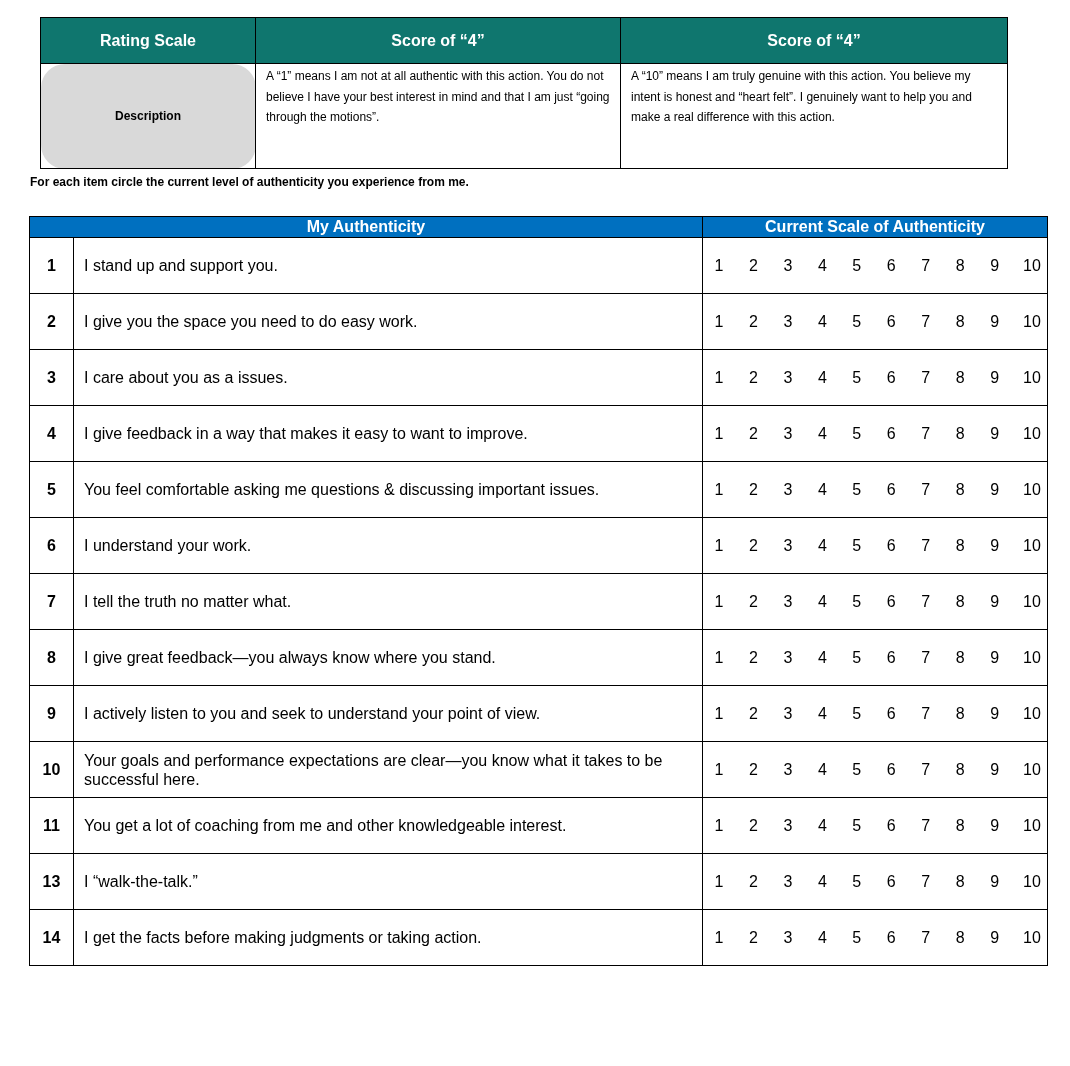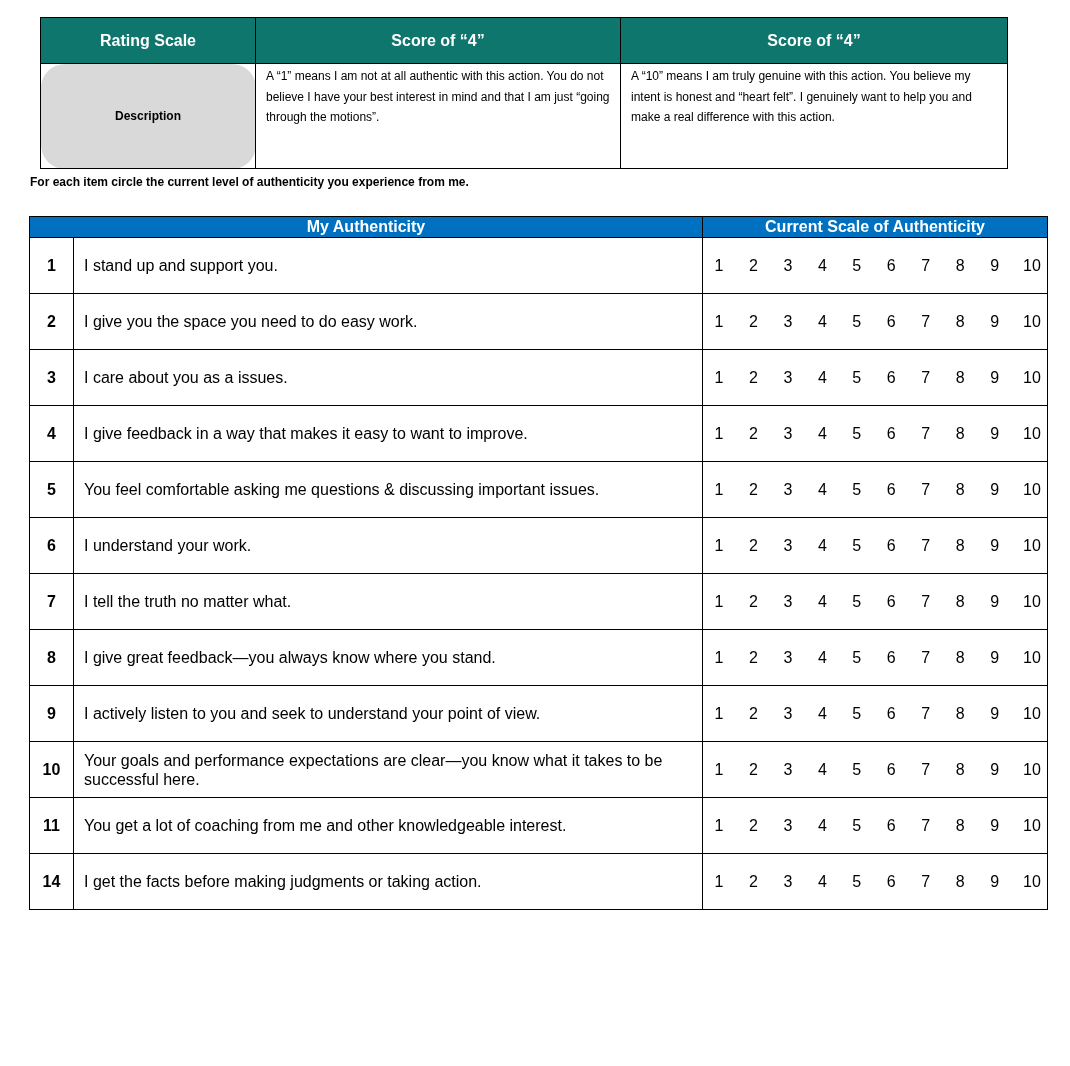--- a/index.html
+++ b/index.html
@@ -276,20 +276,38 @@
             <span>5</span>
             <span>6</span>
             <span>7</span>
             <span>8</span>
             <span>9</span>
             <span>10</span>
           </div>
         </td>
       </tr>
       <tr>
+        <td class="num">13</td>
+        <td class="stmt">I “walk-the-talk.”</td>
+        <td class="scale">
+          <div class="scale-row">
+            <span>1</span>
+            <span>2</span>
+            <span>3</span>
+            <span>4</span>
+            <span>5</span>
+            <span>6</span>
+            <span>7</span>
+            <span>8</span>
+            <span>9</span>
+            <span>10</span>
+          </div>
+        </td>
+      </tr>
+      <tr>
         <td class="num">14</td>
         <td class="stmt">I get the facts before making judgments or taking action.</td>
         <td class="scale">
           <div class="scale-row">
             <span>1</span>
             <span>2</span>
             <span>3</span>
             <span>4</span>
             <span>5</span>
             <span>6</span>

